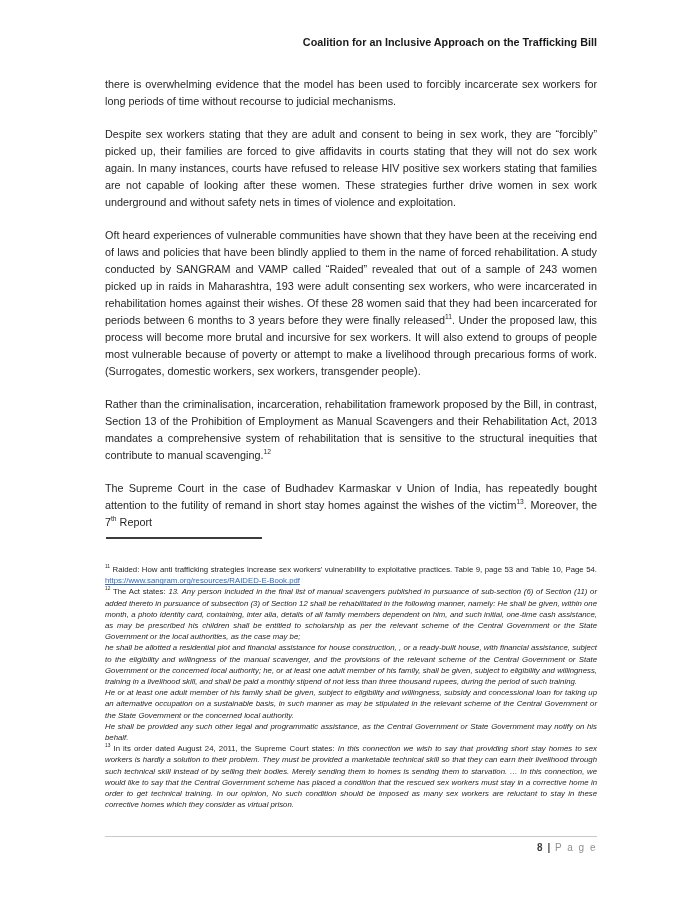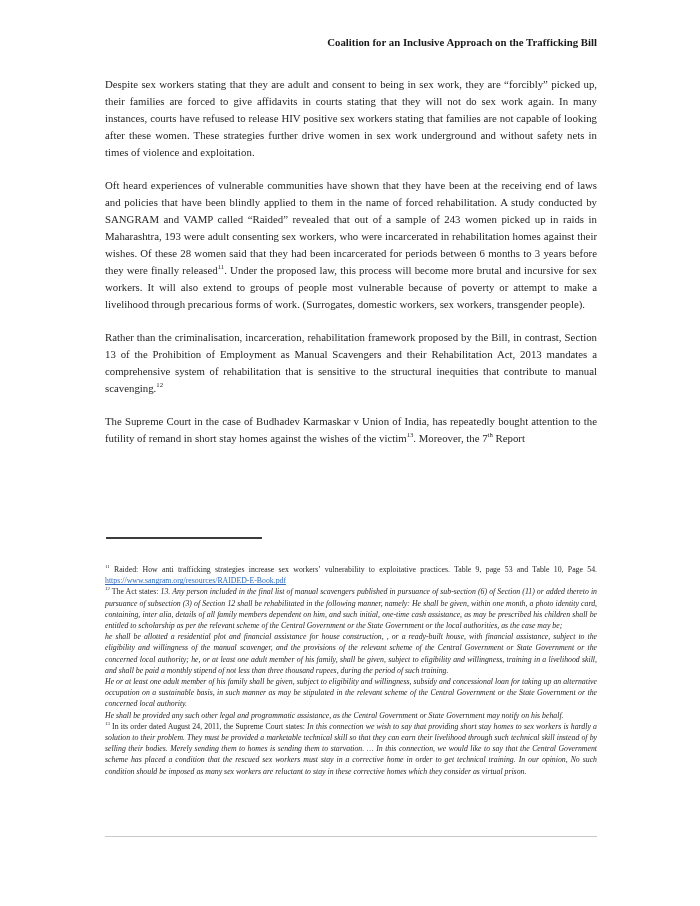--- a/index.html
+++ b/index.html
@@ -1,21 +1,21 @@
 <!DOCTYPE html>
 <html style="--text: #262626; --link: #2e6bc0; --muted: #8f8f8f; --rule: #c9c9c9;"><head>
 <meta charset="utf-8">
 <style>
   html, body { margin: 0; padding: 0; background: #ffffff; }
   .page {
     position: relative;
     width: 616px;
     height: 906px;
     background: #ffffff;
-    font-family: Liberation Serif, serif;
+    font-family: Liberation Sans, sans-serif;
     color: var(--text, #262626);
     overflow: hidden;
   }
   .header-title {
     position: absolute;
     left: 105px; top: 36px;
     width: 492px;
     text-align: right;
     font-size: 10.8px;
     font-weight: 700;
@@ -66,30 +66,36 @@
   .pg-label { color: var(--muted, #8f8f8f); letter-spacing: 1.5px; }
 </style>
 </head>
 <body>
 
 <div class="page">
 
   <div class="header-title">Coalition for an Inclusive Approach on the Trafficking Bill</div>
 
   <div class="body-text">
+    <p>there is overwhelming evidence that the model has been used to forcibly incarcerate sex workers for long periods of time without recourse to judicial mechanisms.</p>
     <p>Despite sex workers stating that they are adult and consent to being in sex work, they are “forcibly” picked up, their families are forced to give affidavits in courts stating that they will not do sex work again. In many instances, courts have refused to release HIV positive sex workers stating that families are not capable of looking after these women. These strategies further drive women in sex work underground and without safety nets in times of violence and exploitation.</p>
     <p>Oft heard experiences of vulnerable communities have shown that they have been at the receiving end of laws and policies that have been blindly applied to them in the name of forced rehabilitation. A study conducted by SANGRAM and VAMP called “Raided” revealed that out of a sample of 243 women picked up in raids in Maharashtra, 193 were adult consenting sex workers, who were incarcerated in rehabilitation homes against their wishes. Of these 28 women said that they had been incarcerated for periods between 6 months to 3 years before they were finally released<sup>11</sup>. Under the proposed law, this process will become more brutal and incursive for sex workers. It will also extend to groups of people most vulnerable because of poverty or attempt to make a livelihood through precarious forms of work. (Surrogates, domestic workers, sex workers, transgender people).</p>
     <p>Rather than the criminalisation, incarceration, rehabilitation framework proposed by the Bill, in contrast, Section 13 of the Prohibition of Employment as Manual Scavengers and their Rehabilitation Act, 2013 mandates a comprehensive system of rehabilitation that is sensitive to the structural inequities that contribute to manual scavenging.<sup>12</sup></p>
     <p>The Supreme Court in the case of Budhadev Karmaskar v Union of India, has repeatedly bought attention to the futility of remand in short stay homes against the wishes of the victim<sup>13</sup>. Moreover, the 7<sup>th</sup> Report</p>
   </div>
 
   <div class="fn-sep"></div>
 
   <div class="footnotes">
     <div class="footnote"><sup>11</sup> Raided: How anti trafficking strategies increase sex workers’ vulnerability to exploitative practices. Table 9, page 53 and Table 10, Page 54. <a href="#" class="link">https://www.sangram.org/resources/RAIDED-E-Book.pdf</a></div>
     <div class="footnote"><sup>12</sup> The Act states: <em>13. Any person included in the final list of manual scavengers published in pursuance of sub-section (6) of Section (11) or added thereto in pursuance of subsection (3) of Section 12 shall be rehabilitated in the following manner, namely: He shall be given, within one month, a photo identity card, containing, inter alia, details of all family members dependent on him, and such initial, one-time cash assistance, as may be prescribed his children shall be entitled to scholarship as per the relevant scheme of the Central Government or the State Government or the local authorities, as the case may be;</em><br><em>he shall be allotted a residential plot and financial assistance for house construction, , or a ready-built house, with financial assistance, subject to the eligibility and willingness of the manual scavenger, and the provisions of the relevant scheme of the Central Government or State Government or the concerned local authority; he, or at least one adult member of his family, shall be given, subject to eligibility and willingness, training in a livelihood skill, and shall be paid a monthly stipend of not less than three thousand rupees, during the period of such training.</em><br><em>He or at least one adult member of his family shall be given, subject to eligibility and willingness, subsidy and concessional loan for taking up an alternative occupation on a sustainable basis, in such manner as may be stipulated in the relevant scheme of the Central Government or the State Government or the concerned local authority.</em><br><em>He shall be provided any such other legal and programmatic assistance, as the Central Government or State Government may notify on his behalf.</em></div>
     <div class="footnote"><sup>13</sup> In its order dated August 24, 2011, the Supreme Court states: <em>In this connection we wish to say that providing short stay homes to sex workers is hardly a solution to their problem. They must be provided a marketable technical skill so that they can earn their livelihood through such technical skill instead of by selling their bodies. Merely sending them to homes is sending them to starvation. … In this connection, we would like to say that the Central Government scheme has placed a condition that the rescued sex workers must stay in a corrective home in order to get technical training. In our opinion, No such condition should be imposed as many sex workers are reluctant to stay in these corrective homes which they consider as virtual prison.</em></div>
   </div>
 
   <div class="footer-rule"></div>
 
+  <div class="footer-text">
+    <span class="pg-num">8</span>
+    <span class="pg-sep">|</span>
+    <span class="pg-label">P a g e</span>
+  </div>
 
 </div>
 
 </body></html>

